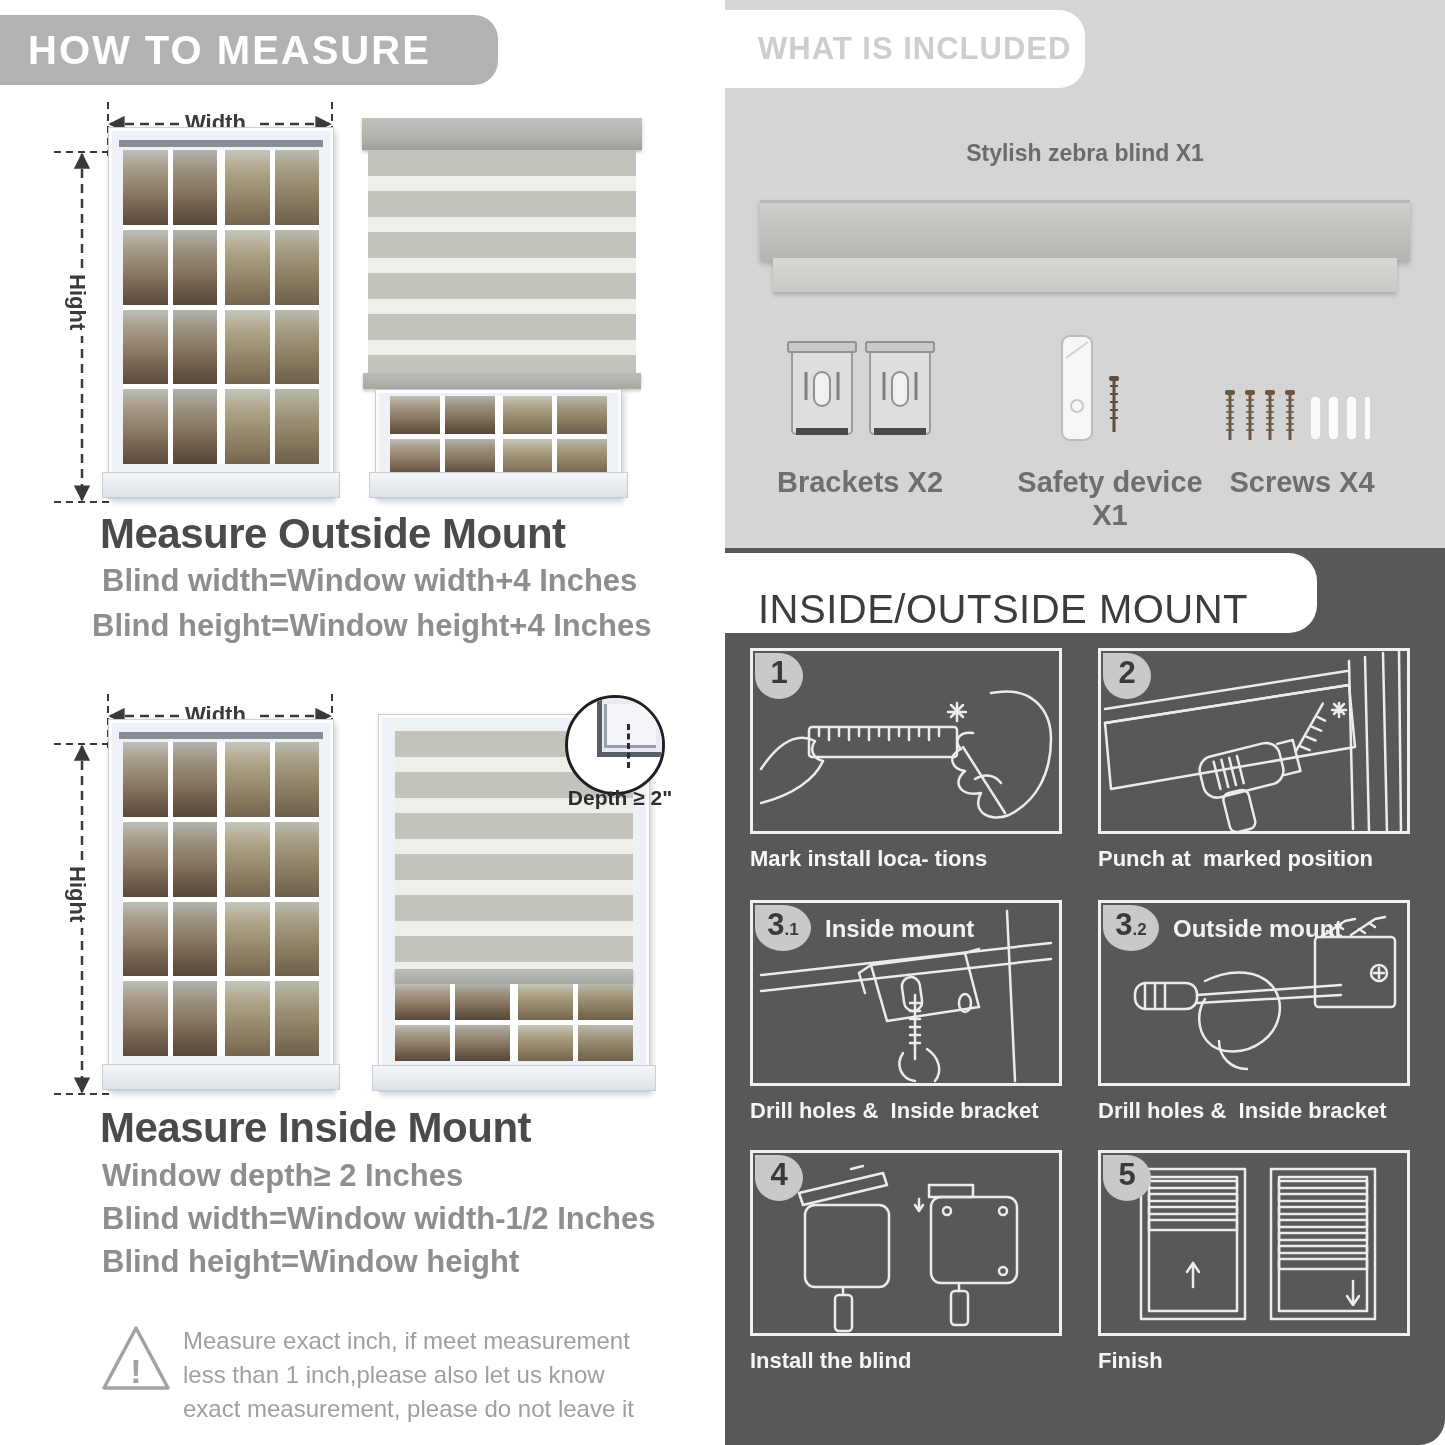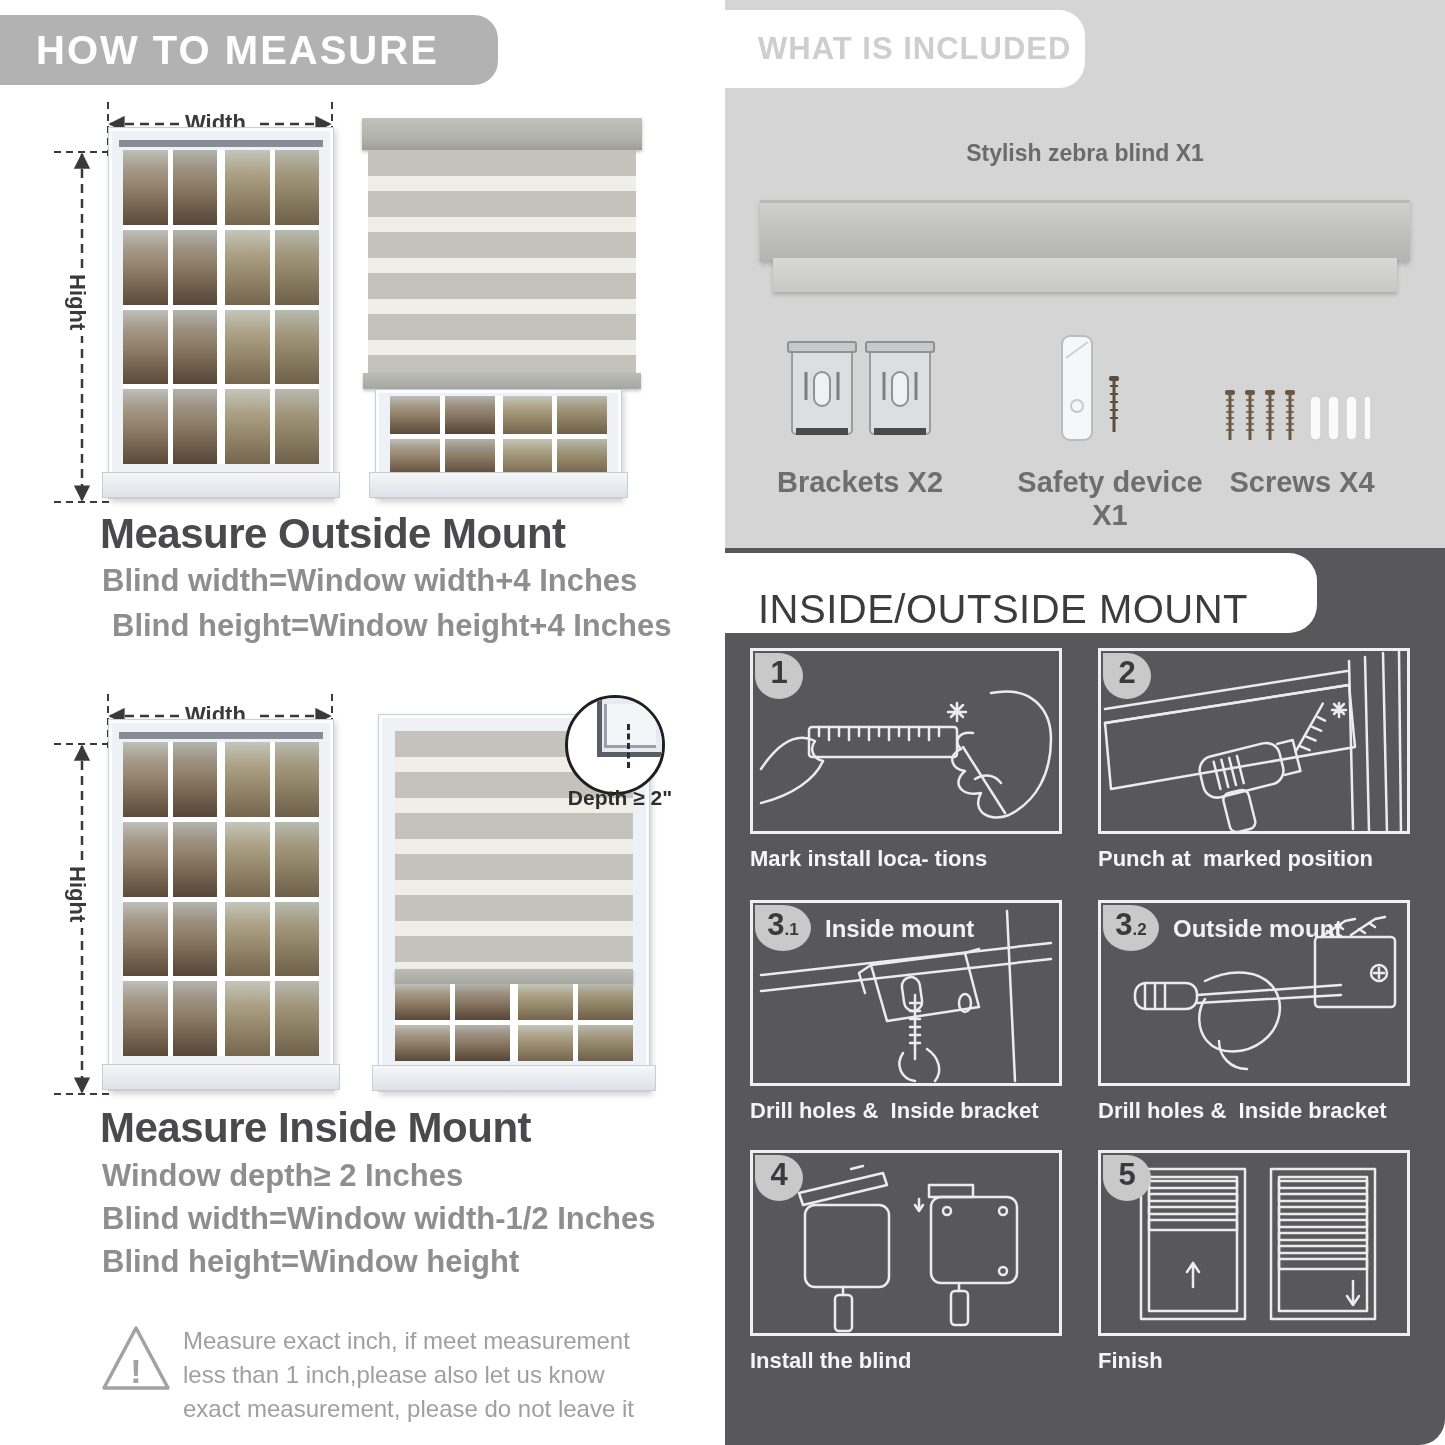--- a/index.html
+++ b/index.html
@@ -9,21 +9,21 @@
     --measure-line:#3a3a3a; --warn:#a2a2a2;
   }
   html,body{margin:0;padding:0;background:#fff;}
   .stage{position:relative;width:1445px;height:1445px;background:#fff;overflow:hidden;
          font-family:"Liberation Sans","DejaVu Sans",sans-serif;}
   .abs{position:absolute;}
 
   
   .hdr-left{left:0;top:15px;width:498px;height:70px;background:var(--header-box-gray);
             border-radius:0 24px 24px 0;display:flex;align-items:center;}
-  .hdr-left span{color:#fff;font-size:40px;font-weight:700;letter-spacing:2px;padding-left:36px;}
+  .hdr-left span{color:#fff;font-size:40px;font-weight:700;letter-spacing:2px;padding-left:28px;}
 
   .sec-title{font-size:42px;font-weight:700;color:var(--heading-text);letter-spacing:-.5px;}
   .sec-line{font-size:31px;font-weight:700;color:var(--body-text);}
 
   
   .win{background:#eef1f5;border:1px solid #c9cfd6;box-shadow:inset 0 0 0 3px #fbfcfd, 2px 3px 6px rgba(0,0,0,.18);}
   .win .head{position:absolute;left:10px;right:10px;top:12px;height:7px;background:#878d94;}
   .win .glass{position:absolute;left:14px;right:14px;top:22px;bottom:34px;background:#fff;display:flex;gap:8px;}
   .casement{flex:1;display:grid;grid-template-columns:1fr 1fr;grid-template-rows:repeat(4,1fr);gap:5px;background:#fff;}
   .casement.two{grid-template-rows:1fr 1fr;}
@@ -160,21 +160,21 @@
             <div class="pane"></div>
             <div class="pane"></div>
           </div>
       </div>
       <div class="sill"></div>
     </div>
   </div>
 
   <div class="abs sec-title" style="left:100px;top:510px">Measure Outside Mount</div>
   <div class="abs sec-line" style="left:102px;top:563px">Blind width=Window width+4 Inches</div>
-  <div class="abs sec-line" style="left:112px;top:608px">Blind height=Window height+4 Inches</div>
+  <div class="abs sec-line" style="left:92px;top:608px">Blind height=Window height+4 Inches</div>
 
   
   <svg class="abs" style="left:96px;top:688px" width="248" height="64">
     <line x1="14" y1="28" x2="234" y2="28" stroke="#3a3a3a" stroke-width="2.5" stroke-dasharray="9 6" marker-start="url(#aL)" marker-end="url(#aR)"></line>
     <line x1="12" y1="6" x2="12" y2="60" stroke="#3a3a3a" stroke-width="2" stroke-dasharray="7 5"></line>
     <line x1="236" y1="6" x2="236" y2="60" stroke="#3a3a3a" stroke-width="2" stroke-dasharray="7 5"></line>
   </svg>
   <div class="abs mlabel" style="left:185px;top:702px;width:72px">Width</div>
 
   <svg class="abs" style="left:48px;top:730px" width="66" height="376">

